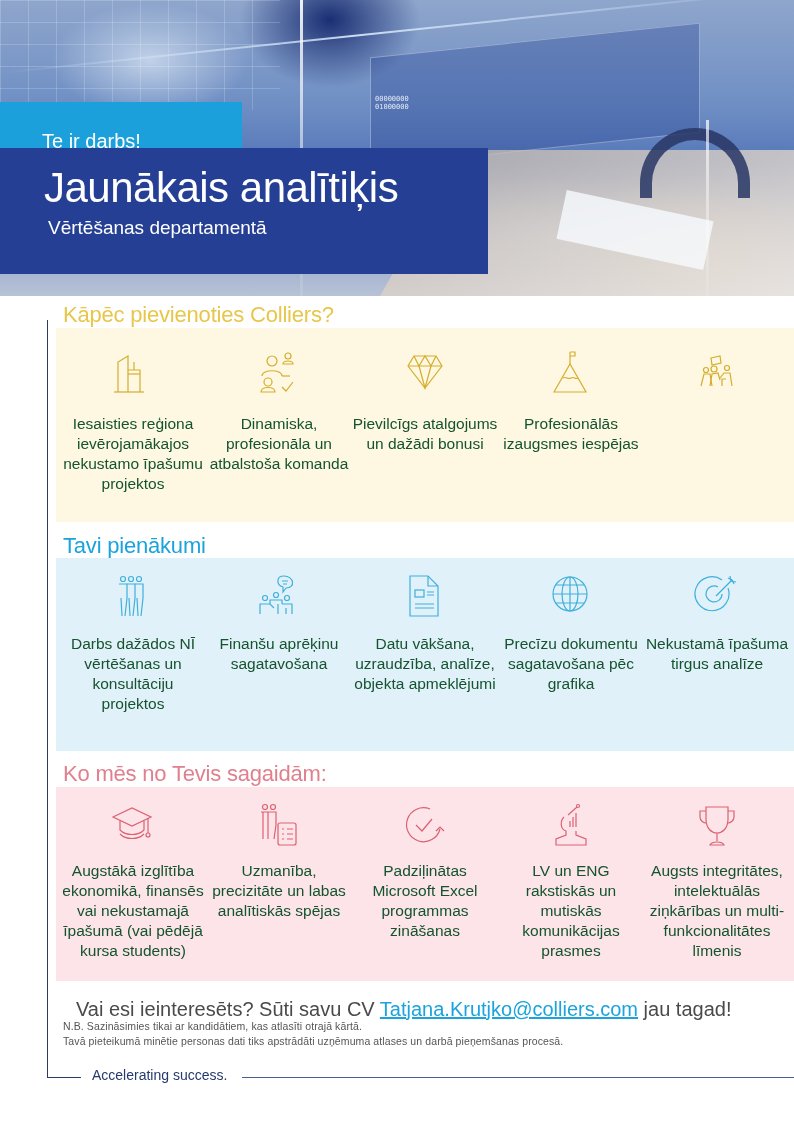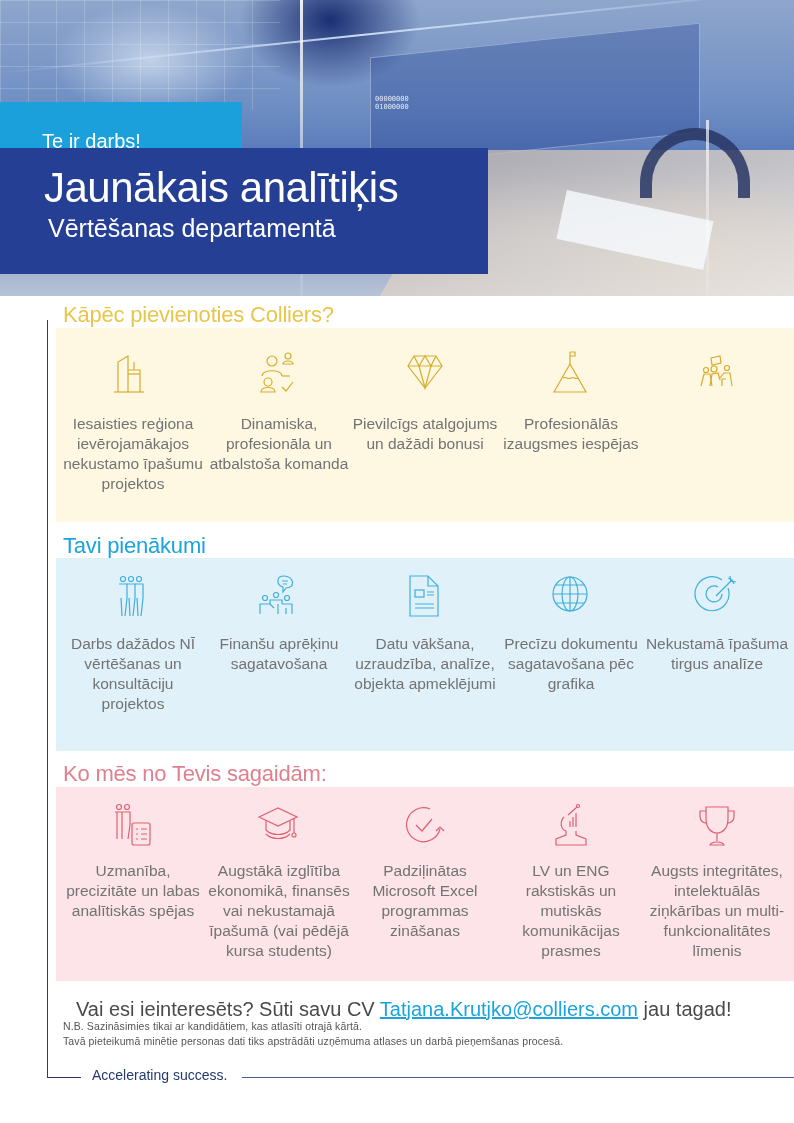--- a/index.html
+++ b/index.html
@@ -77,21 +77,21 @@
   .tag-banner {
     position: absolute; left: 0; top: 102px; width: 242px; height: 46px;
     background: #1ba0dc; color: #fff;
     font-size: 20px; font-weight: 300; padding: 28px 0 0 42px;
   }
   .title-block {
     position: absolute; left: 0; top: 148px; width: 488px; height: 126px;
     background: #253f94; color: #fff; padding: 16px 0 8px 44px;
   }
   .title-main { font-size: 42px; font-weight: 300; letter-spacing: -0.5px; line-height: 48px; }
-  .title-sub { font-size: 25px; font-weight: 300; line-height: 32px; margin-left: 4px; }
+  .title-sub { font-size: 19px; font-weight: 300; line-height: 32px; margin-left: 4px; }
 
   
   .frame-v { position: absolute; left: 47px; top: 320px; width: 1px; height: 758px; background: #2c3a66; }
   .frame-h1 { position: absolute; left: 47px; top: 1077px; width: 34px; height: 1px; background: #2c3a66; }
   .frame-h2 { position: absolute; left: 242px; top: 1077px; width: 552px; height: 1px; background: #4b5f8f; }
   .tagline {
     position: absolute; left: 92px; top: 1067px; font-size: 14px; color: #243a6e;
   }
 
   
@@ -99,21 +99,21 @@
     position: absolute; left: 63px; font-size: 22px; font-weight: 300; letter-spacing: -0.2px;
   }
   .panel {
     position: absolute; left: 56px; width: 738px;
     display: flex; padding: 0 4px;
   }
   .panel .col {
     flex: 1 1 0; display: flex; flex-direction: column; align-items: center; text-align: center;
   }
   .panel .icon { width: 46px; height: 46px; display: block; }
-  .panel .txt { font-size: 15.5px; line-height: 20px; color: #737373; margin-top: 6px; }
+  .panel .txt { font-size: 15.5px; line-height: 20px; color: #14532d; margin-top: 6px; }
 
   .s1-title { top: 302px; color: #e8c64a; }
   .s1 { top: 328px; height: 194px; background: #fef8e3; }
   .s1 .icon-wrap { margin-top: 22px; height: 50px; }
   .s1 .txt { margin-top: 14px; }
 
   .s2-title { top: 533px; color: #1aa3dc; }
   .s2 { top: 558px; height: 193px; background: #e1f1fa; }
   .s2 .icon-wrap { margin-top: 16px; height: 48px; }
   .s2 .txt { margin-top: 12px; }
@@ -300,46 +300,46 @@
       </div>
     <div class="txt">Nekustamā īpašuma tirgus analīze</div>
   </div>
 </div>
 
 <div class="section-title s3-title">Ko mēs no Tevis sagaidām:</div>
 <div class="panel s3">
   <div class="col">
     <div class="icon-wrap">
         <svg class="icon" viewBox="0 0 46 46" fill="none" stroke="#dd6070" stroke-width="1.2">
+      <path d="M3 14 L22 5 L41 14 L22 23 Z"></path>
+          <path d="M10 18 V27 C16 33 28 33 34 27 V18"></path>
+          <path d="M10 31 C16 37 28 37 34 31"></path>
+          <path d="M38 15 V30"></path>
+          <circle cx="38" cy="32" r="2"></circle>
+        </svg>
+      </div>
+    <div class="txt">Augstākā izglītība ekonomikā, finansēs vai nekustamajā īpašumā (vai pēdējā kursa students)</div>
+  </div>
+  <div class="col">
+    <div class="icon-wrap">
+        <svg class="icon" viewBox="0 0 46 46" fill="none" stroke="#dd6070" stroke-width="1.2">
       <circle cx="9" cy="4" r="2.5"></circle>
           <circle cx="17" cy="4" r="2.5"></circle>
           <path d="M5 9 H20 V22 L18 36"></path>
           <path d="M7 9 V36"></path>
           <path d="M12 9 V36"></path>
       <rect x="22" y="20" width="18" height="22" rx="2"></rect>
           <path d="M26 26 H28 M31 26 H37 M26 31 H28 M31 31 H37 M26 36 H28 M31 36 H37"></path>
         </svg>
       </div>
     <div class="txt">Uzmanība, precizitāte un labas analītiskās spējas</div>
   </div>
   <div class="col">
     <div class="icon-wrap">
         <svg class="icon" viewBox="0 0 46 46" fill="none" stroke="#dd6070" stroke-width="1.2">
-      <path d="M3 14 L22 5 L41 14 L22 23 Z"></path>
-          <path d="M10 18 V27 C16 33 28 33 34 27 V18"></path>
-          <path d="M10 31 C16 37 28 37 34 31"></path>
-          <path d="M38 15 V30"></path>
-          <circle cx="38" cy="32" r="2"></circle>
-        </svg>
-      </div>
-    <div class="txt">Augstākā izglītība ekonomikā, finansēs vai nekustamajā īpašumā (vai pēdējā kursa students)</div>
-  </div>
-  <div class="col">
-    <div class="icon-wrap">
-        <svg class="icon" viewBox="0 0 46 46" fill="none" stroke="#dd6070" stroke-width="1.2">
       <path d="M38 26 A17 17 0 1 1 28 6"></path>
           <path d="M34 28 L38 24 L42 28"></path>
           <path d="M14 22 L20 28 L30 16"></path>
         </svg>
       </div>
     <div class="txt">Padziļinātas Microsoft Excel programmas zināšanas</div>
   </div>
   <div class="col">
     <div class="icon-wrap">
         <svg class="icon" viewBox="0 0 46 46" fill="none" stroke="#dd6070" stroke-width="1.2">

